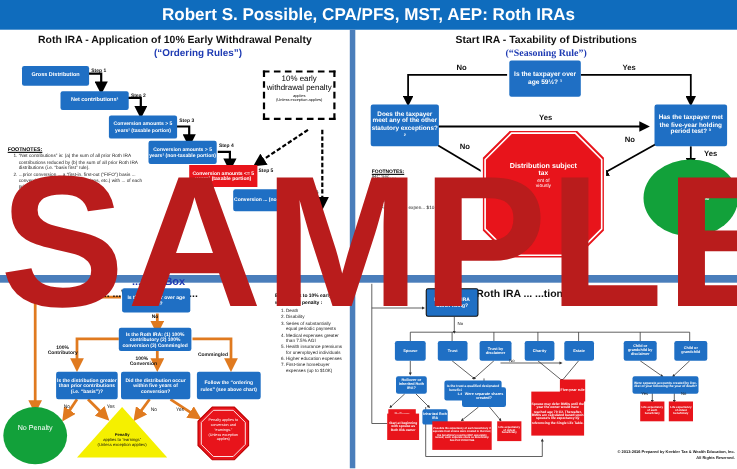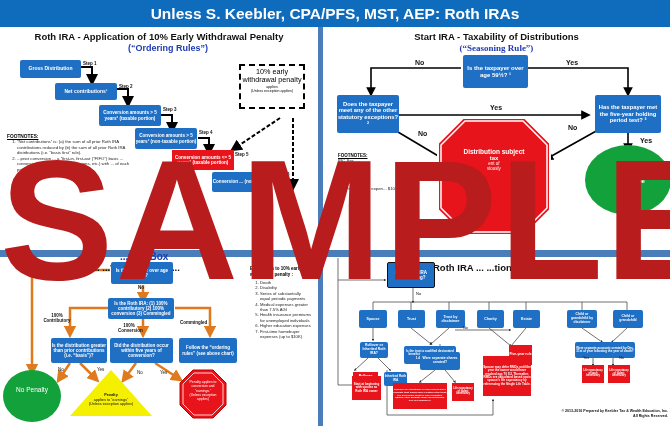--- a/index.html
+++ b/index.html
@@ -16,21 +16,21 @@
   .small{font-size:4.3px;color:#222;line-height:1.3;}
   .lbl{font-size:7px;font-weight:bold;color:#111;}
   .lbls{font-size:4.5px;color:#111;}
   .sample{left:0;top:150px;width:670px;text-align:center;font-size:170px;font-weight:bold;color:#b91c1c;letter-spacing:2px;line-height:140px;font-family:"Liberation Sans",sans-serif;}
   svg{position:absolute;left:0;top:0;}
   ol{margin:0;padding-left:10px;}
 </style>
 </head>
 <body>
 
-<div class="abs hdr">Unless S. Keebler, CPA/PFS, MST, AEP: Roth IRAs</div>
+<div class="abs hdr">Robert S. Possible, CPA/PFS, MST, AEP: Roth IRAs</div>
 <div class="abs vdiv"></div>
 <div class="abs hdiv"></div>
 
 <svg width="670" height="426">
   <defs>
     <marker id="ab" markerWidth="6" markerHeight="6" refX="3" refY="3" orient="auto">
         <path d="M0,0 L6,3 L0,6 z" fill="#000"></path>
       </marker>
     <marker id="ao" markerWidth="5" markerHeight="5" refX="2.5" refY="2.5" orient="auto">
         <path d="M0,0 L5,2.5 L0,5 z" fill="#e07a1f"></path>
@@ -98,21 +98,21 @@
     <path d="M440,344 L440,352" marker-end="url(#as)"></path>
     <path d="M435,370 L420,382" marker-end="url(#as)"></path>
     <path d="M445,370 L455,382" marker-end="url(#as)"></path>
     <path d="M387,370 L387,415 L493,415 L493,400" marker-end="url(#as)"></path>
     <path d="M593,352 L593,365" marker-end="url(#as)"></path>
     <path d="M613,352 L613,365" marker-end="url(#as)"></path>
   </g>
 </svg>
 
 <div class="abs ptitle" style="left:0;top:31px;width:318px;">Roth IRA - Application of 10% Early Withdrawal Penalty</div>
-<div class="abs psub" style="left:0;top:43px;width:336px;">(“Ordering Rules”)</div>
+<div class="abs psub" style="left:12px;top:43px;width:336px;">(“Ordering Rules”)</div>
 
 <div class="abs bbox" style="left:20px;top:60px;width:61px;height:18px;font-size:5px;">Gross Distribution</div>
 <div class="abs step" style="left:83px;top:61px;">Step 1</div>
 <div class="abs bbox" style="left:55px;top:83px;width:62px;height:17px;font-size:5px;">Net contributions¹</div>
 <div class="abs step" style="left:119px;top:84px;">Step 2</div>
 <div class="abs bbox" style="left:99px;top:105px;width:62px;height:21px;font-size:4.6px;">Conversion amounts &gt; 5 years² (taxable portion)</div>
 <div class="abs step" style="left:163px;top:107px;">Step 3</div>
 <div class="abs bbox" style="left:135px;top:128px;width:62px;height:21px;font-size:4.6px;">Conversion amounts &gt; 5 years² (non-taxable portion)</div>
 <div class="abs step" style="left:199px;top:130px;">Step 4</div>
 <div class="abs rbox" style="left:172px;top:150px;width:62px;height:20px;font-size:4.6px;">Conversion amounts &lt;= 5 years² (taxable portion)</div>

